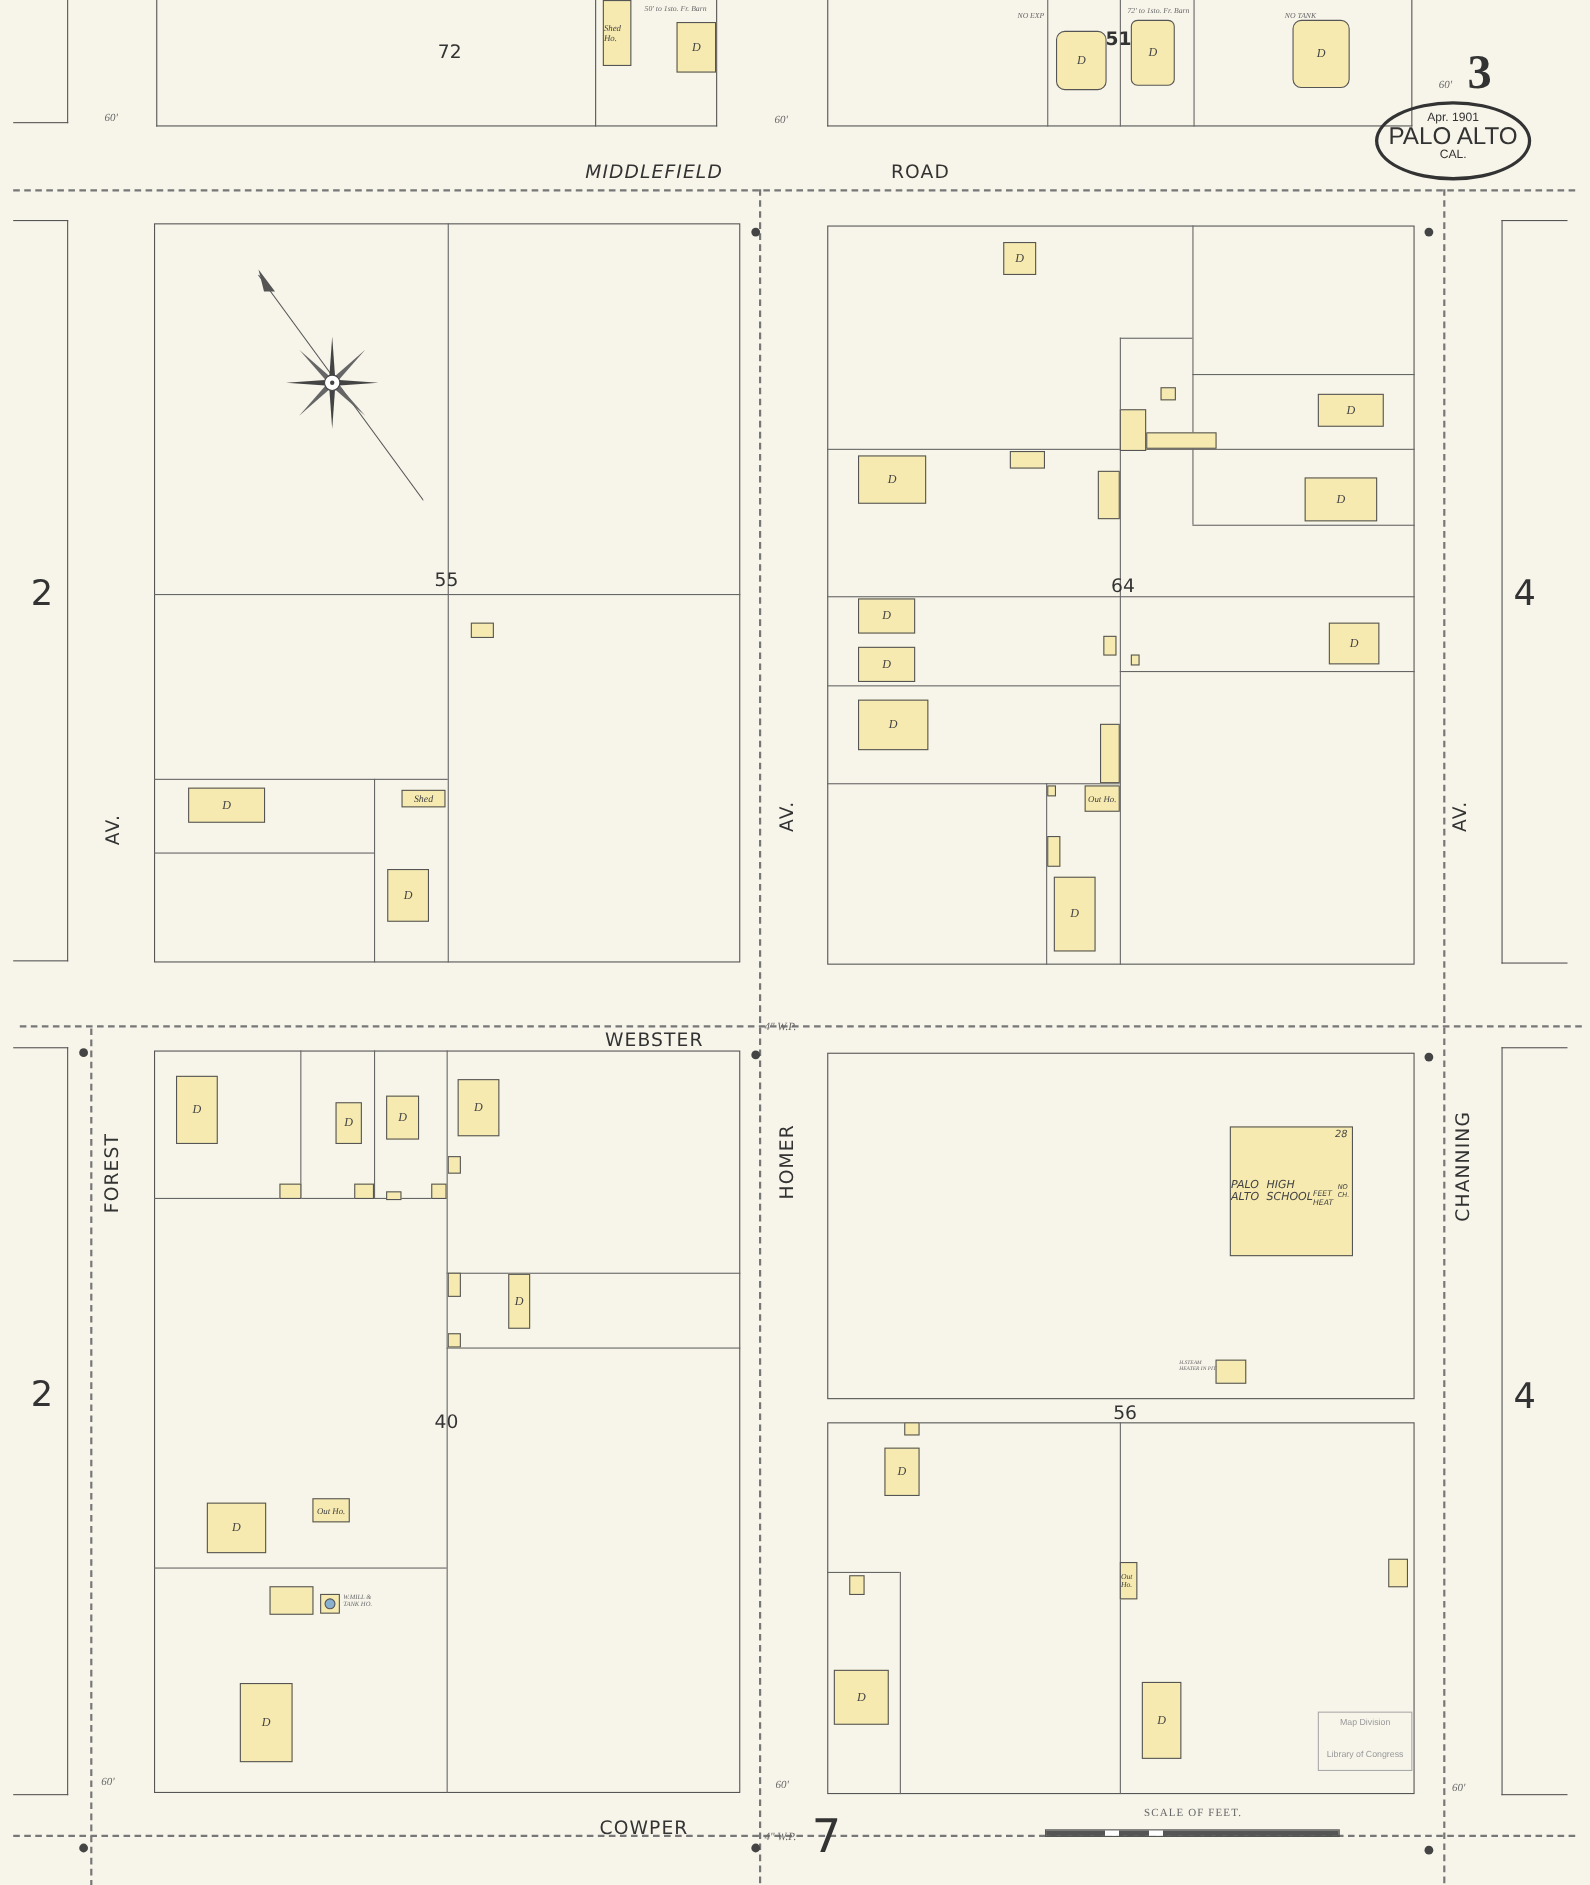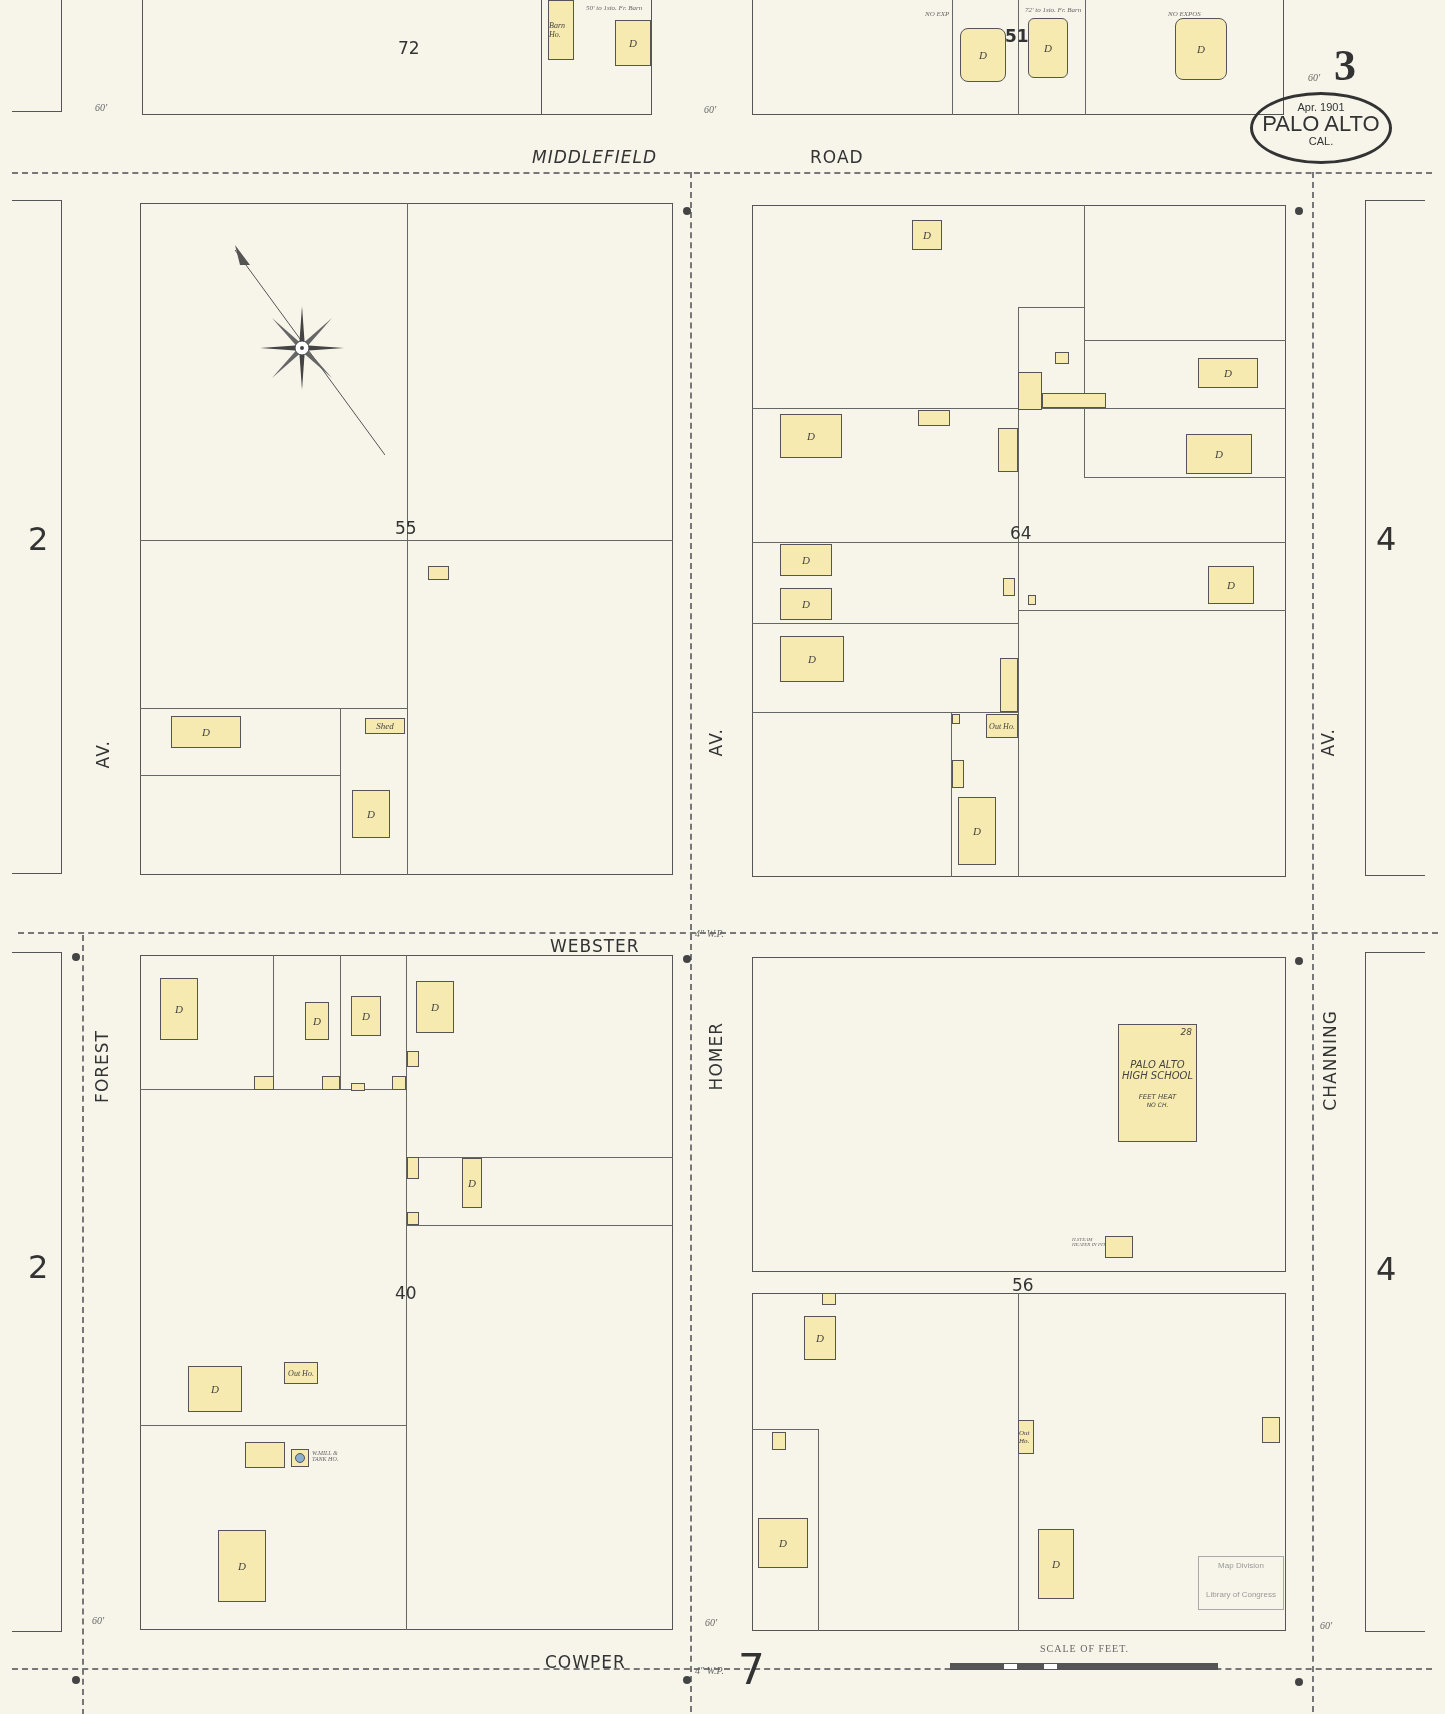--- a/index.html
+++ b/index.html
@@ -24,21 +24,21 @@
   .scalebar{position:absolute;left:950px;top:1663px;width:266px;height:5px;border:1px solid #555;background:linear-gradient(to right,#555 0 20%,#fff 20% 25%,#555 25% 35%,#fff 35% 40%,#555 40% 100%);}
 </style>
 </head>
 <body>
 
 <div class="block" style="left:142px;top:0;width:400px;height:115px;border-top:none;"></div>
 <div class="block" style="left:542px;top:0;width:110px;height:115px;border-top:none;border-left:none;"></div>
 <div class="block" style="left:12px;top:0;width:50px;height:112px;border-top:none;border-left:none;"></div>
 <div class="blocknum" style="left:398px;top:38px;">72</div>
 <div class="bldg" style="left:548px;top:0;width:26px;height:60px;">
-    <span style="font-size:8px;">Barn Ho.</span>
+    <span style="font-size:8px;">Shed Ho.</span>
   </div>
 <div class="bldg" style="left:615px;top:20px;width:36px;height:46px;">
     <span>D</span>
   </div>
 <div class="small" style="left:586px;top:4px;font-size:7px;">50' to 1sto. Fr. Barn</div>
 
 <div class="block" style="left:752px;top:0;width:532px;height:115px;border-top:none;"></div>
 <div class="vline" style="left:952px;top:0;height:115px;"></div>
 <div class="vline" style="left:1018px;top:0;height:115px;"></div>
 <div class="vline" style="left:1085px;top:0;height:115px;"></div>
@@ -46,21 +46,21 @@
 <div class="bldg" style="left:960px;top:28px;width:46px;height:54px;border-radius:8px;">
     <span>D</span>
   </div>
 <div class="bldg" style="left:1028px;top:18px;width:40px;height:60px;border-radius:6px;">
     <span>D</span>
   </div>
 <div class="bldg" style="left:1175px;top:18px;width:52px;height:62px;border-radius:8px;">
     <span>D</span>
   </div>
 <div class="small" style="left:925px;top:10px;font-size:7px;">NO EXP</div>
-<div class="small" style="left:1168px;top:10px;font-size:7px;">NO EXPOS</div>
+<div class="small" style="left:1168px;top:10px;font-size:7px;">NO TANK</div>
 <div class="small" style="left:1025px;top:6px;font-size:7px;">72' to 1sto. Fr. Barn</div>
 
 <div class="lotnums" style="left:152px;top:116px;width:500px;"></div>
 <div class="small" style="left:95px;top:102px;">60'</div>
 <div class="small" style="left:704px;top:104px;">60'</div>
 <div class="small" style="left:1308px;top:72px;">60'</div>
 
 <div class="sheetnum" style="left:1334px;top:40px;font-family:'Liberation Serif',serif;font-weight:bold;font-size:44px;">3</div>
 <div class="title-oval">
   <div style="font-size:11px;margin-top:6px;">Apr. 1901</div>
@@ -233,21 +233,21 @@
   </div>
 <div class="hydrant" style="left:72px;top:953px;"></div>
 <div class="hydrant" style="left:683px;top:955px;"></div>
 
 <div class="block" style="left:752px;top:957px;width:534px;height:315px;"></div>
 <div class="blocknum" style="left:1012px;top:1275px;">56</div>
 <div class="block" style="left:752px;top:1293px;width:534px;height:338px;"></div>
 <div class="vline" style="left:1018px;top:1293px;height:338px;"></div>
 <div class="vline" style="left:818px;top:1429px;height:202px;"></div>
 <div class="hline" style="left:752px;top:1429px;width:66px;"></div>
-<div class="bldg" style="left:1118px;top:1024px;width:79px;height:118px;flex-direction:column;font-family:'DejaVu Sans',sans-serif;font-style:italic;">
+<div class="bldg" style="left:1118px;top:1024px;width:112px;height:118px;flex-direction:row;font-family:'DejaVu Sans',sans-serif;font-style:italic;">
   <span style="position:absolute;right:4px;top:2px;font-size:9px;">28</span>
   <span style="font-size:10px;">PALO ALTO</span>
   <span style="font-size:10px;">HIGH SCHOOL</span>
   <span style="font-size:7px;margin-top:12px;">FEET HEAT</span>
   <span style="font-size:6px;">NO CH.</span>
 </div>
 <div class="bldg" style="left:1105px;top:1236px;width:28px;height:22px;"></div>
 <div class="small" style="left:1072px;top:1237px;font-size:5px;width:34px;">H.STEAM HEATER IN PIT</div>
 <div class="bldg" style="left:822px;top:1293px;width:14px;height:12px;"></div>
 <div class="bldg" style="left:804px;top:1316px;width:32px;height:44px;">

